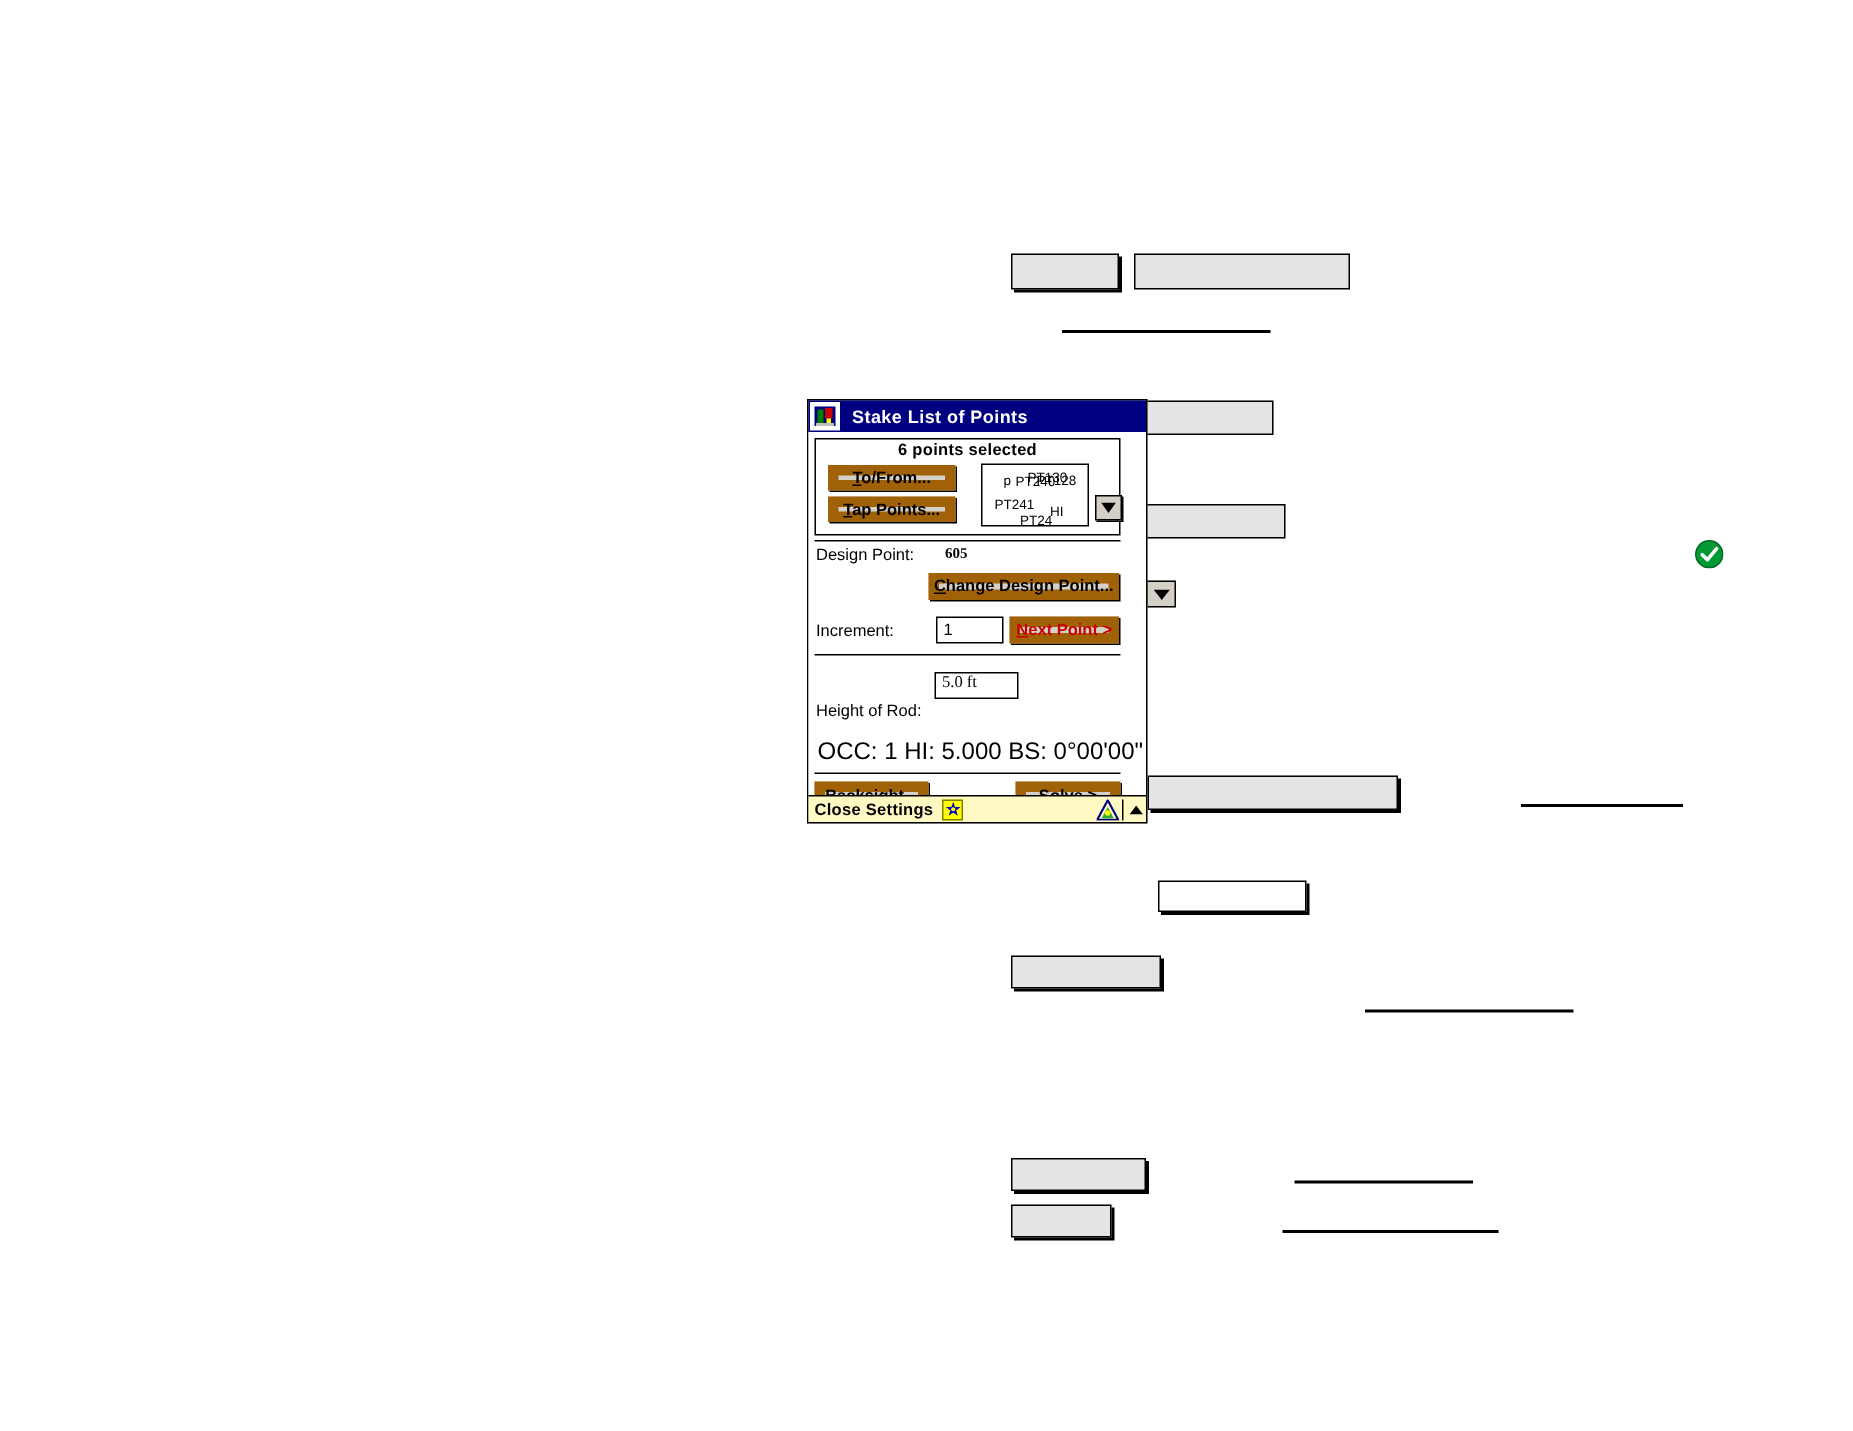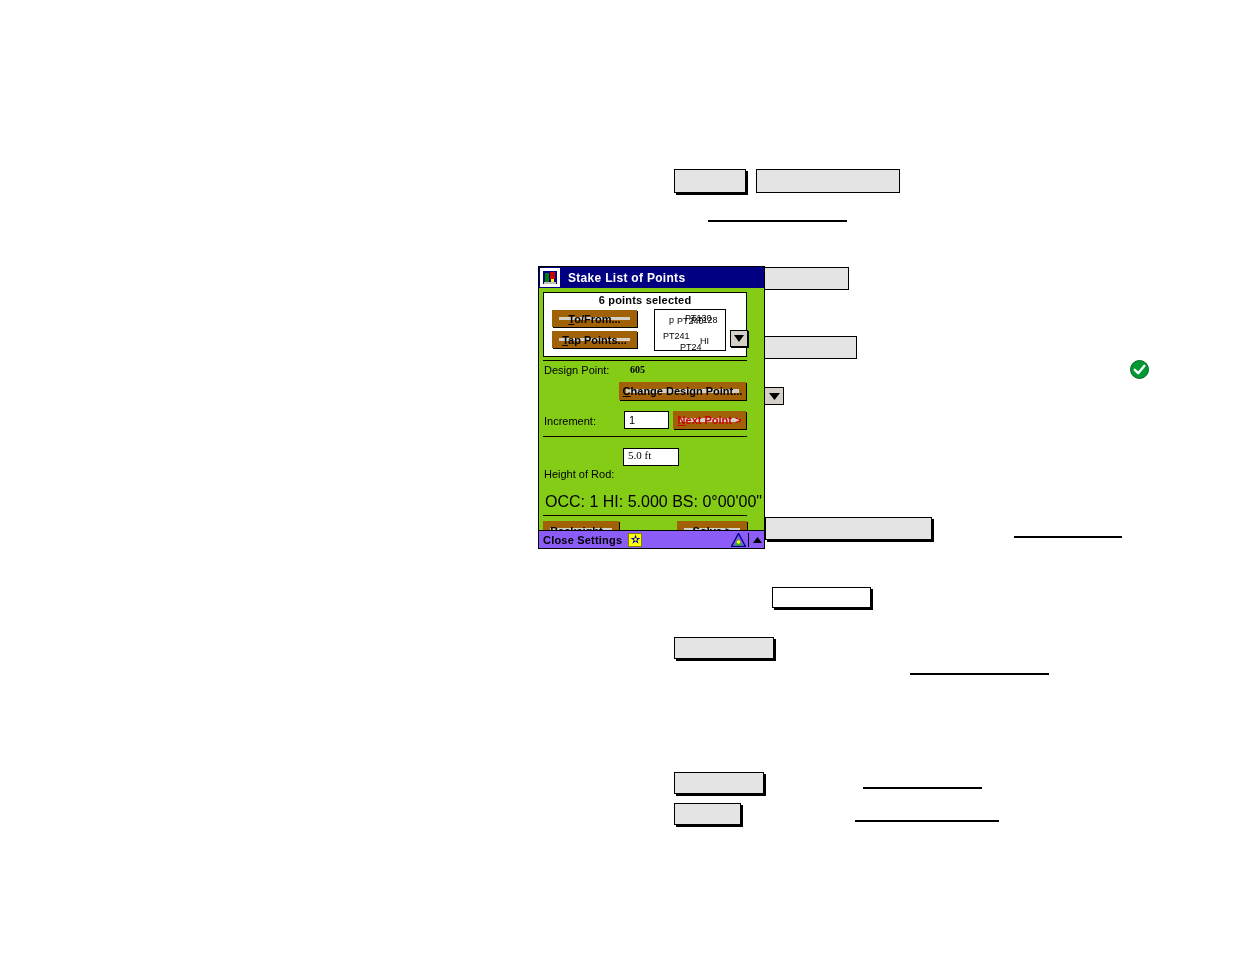--- a/index.html
+++ b/index.html
@@ -78,21 +78,21 @@
     letter-spacing: 0.3px;
     white-space: nowrap;
   }
 
   #client-area {
     position: absolute;
     left: 0;
     top: 21px;
     right: 0;
     bottom: 18px;
-    background: #84cc16;
+    background: #ffffff;
     box-sizing: border-box;
   }
 
   
   #points-group {
     position: absolute;
     left: 4px;
     top: 4px;
     width: 204px;
     height: 65px;
@@ -298,21 +298,21 @@
     height: 19px;
   }
 
   
   #status-bar {
     position: absolute;
     left: 0;
     bottom: 0;
     width: 100%;
     height: 18px;
-    background: #8b5cf6;
+    background: #fef9c3;
     border-top: 1px solid #000000;
     box-sizing: border-box;
     display: flex;
     align-items: center;
   }
   #status-close-settings {
     font-size: 11px;
     font-weight: bold;
     margin-left: 4px;
     letter-spacing: 0.2px;

